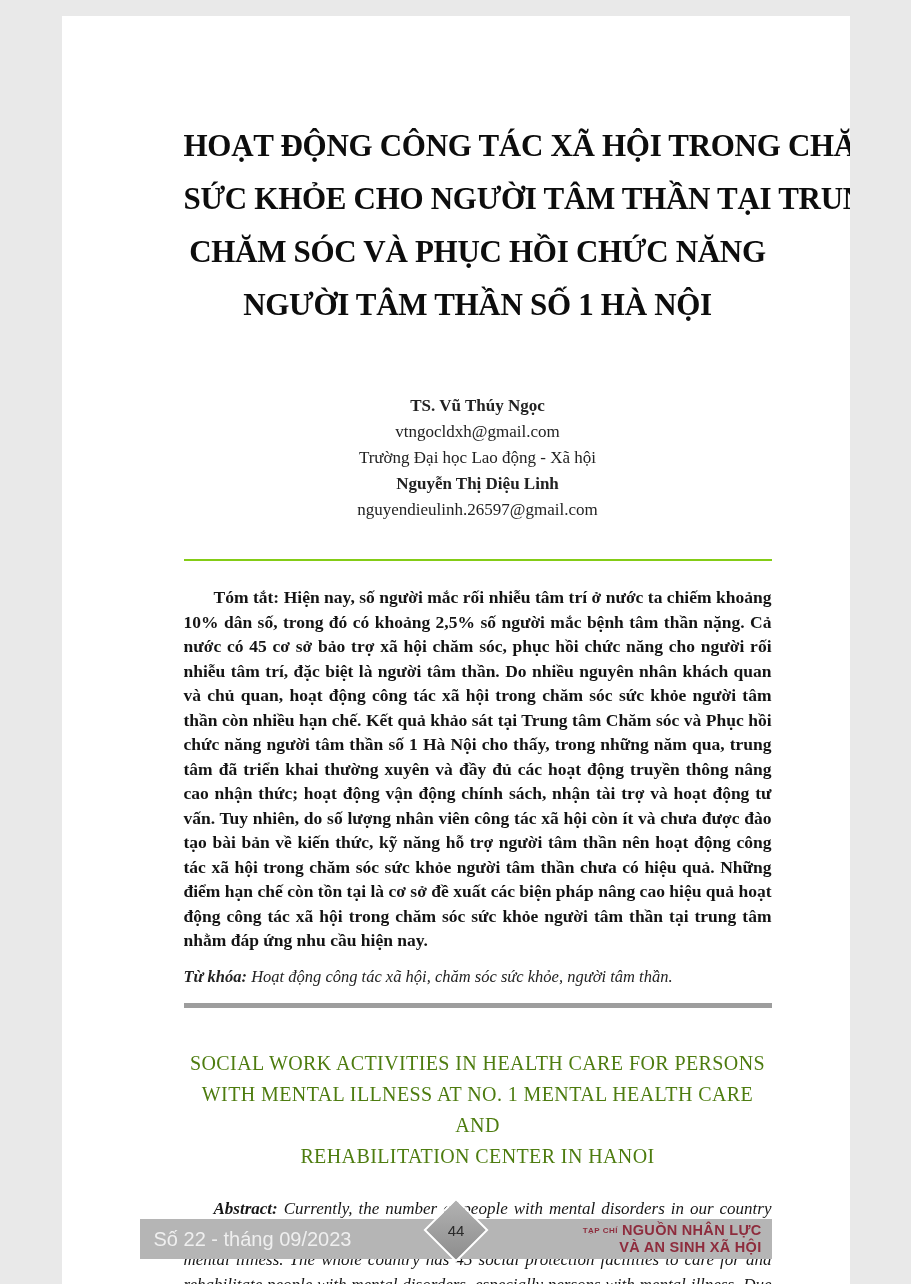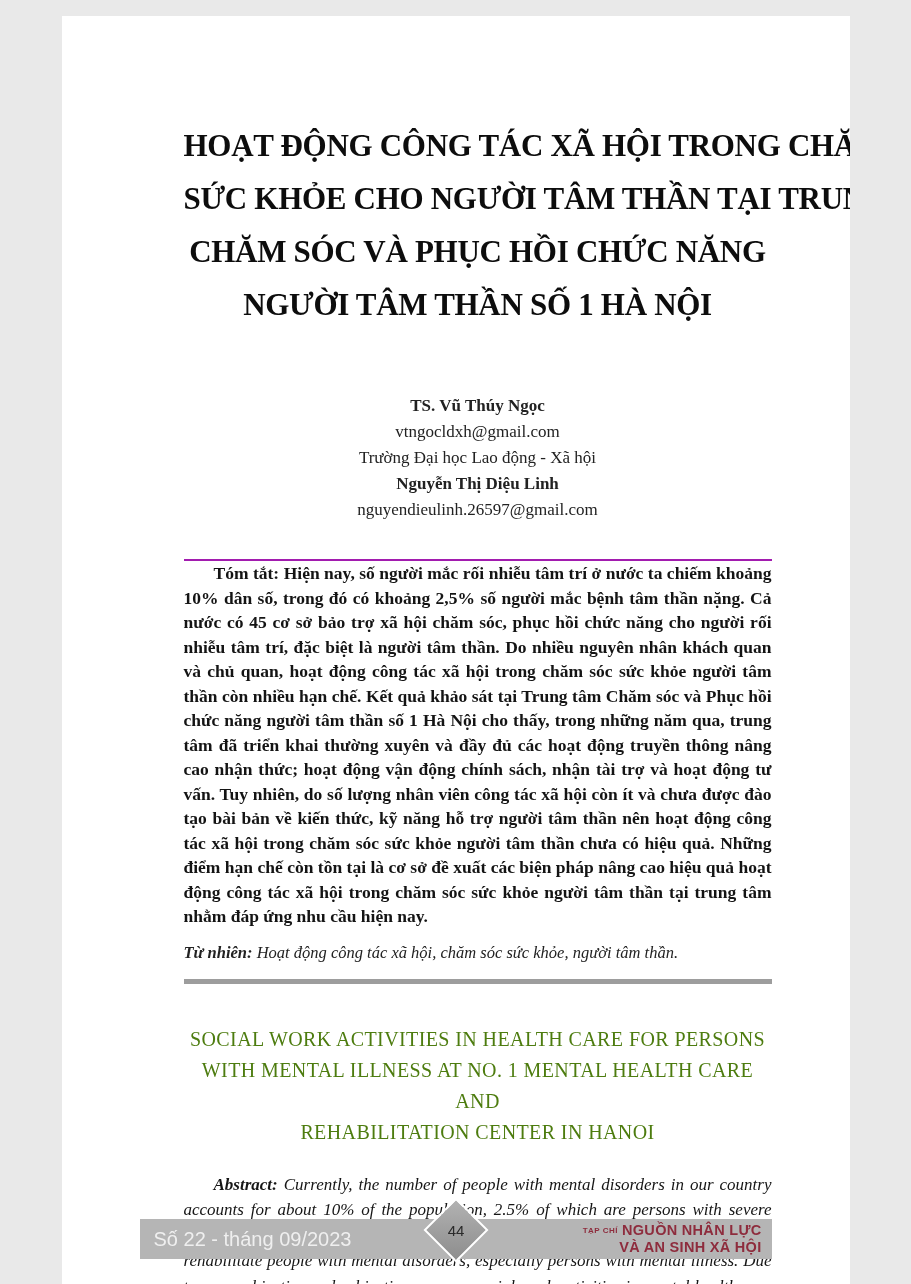--- a/index.html
+++ b/index.html
@@ -39,22 +39,22 @@
     text-align: center;
     font-size: 17px;
     line-height: 26px;
     color: #222;
   }
   .authors .name { font-weight: bold; }
 
   
   .abstract-vi-wrap {
     margin-top: 36px;
-    border-top: 2px solid #a21caf;
-    padding-top: 0;
+    border-top: 2px solid #84cc16;
+    padding-top: 24px;
   }
   .abstract-vi {
     font-weight: bold;
     font-size: 17.5px;
     line-height: 24.5px;
     text-align: justify;
     text-indent: 30px;
     color: #141414;
   }
   .abstract-vi .label { font-weight: bold; }
@@ -176,21 +176,21 @@
     <div class="authors">
       <div class="name">TS. Vũ Thúy Ngọc</div>
       <div>vtngocldxh@gmail.com</div>
       <div>Trường Đại học Lao động - Xã hội</div>
       <div class="name">Nguyễn Thị Diệu Linh</div>
       <div>nguyendieulinh.26597@gmail.com</div>
     </div>
 
     <div class="abstract-vi-wrap">
       <p class="abstract-vi"><span class="label">Tóm tắt:</span><span> Hiện nay, số người mắc rối nhiễu tâm trí ở nước ta chiếm khoảng 10% dân số, trong đó có khoảng 2,5% số người mắc bệnh tâm thần nặng. Cả nước có 45 cơ sở bảo trợ xã hội chăm sóc, phục hồi chức năng cho người rối nhiễu tâm trí, đặc biệt là người tâm thần. Do nhiều nguyên nhân khách quan và chủ quan, hoạt động công tác xã hội trong chăm sóc sức khỏe người tâm thần còn nhiều hạn chế. Kết quả khảo sát tại Trung tâm Chăm sóc và Phục hồi chức năng người tâm thần số 1 Hà Nội cho thấy, trong những năm qua, trung tâm đã triển khai thường xuyên và đầy đủ các hoạt động truyền thông nâng cao nhận thức; hoạt động vận động chính sách, nhận tài trợ và hoạt động tư vấn. Tuy nhiên, do số lượng nhân viên công tác xã hội còn ít và chưa được đào tạo bài bản về kiến thức, kỹ năng hỗ trợ người tâm thần nên hoạt động công tác xã hội trong chăm sóc sức khỏe người tâm thần chưa có hiệu quả. Những điểm hạn chế còn tồn tại là cơ sở đề xuất các biện pháp nâng cao hiệu quả hoạt động công tác xã hội trong chăm sóc sức khỏe người tâm thần tại trung tâm nhằm đáp ứng nhu cầu hiện nay.</span></p>
-      <p class="keywords"><span class="label">Từ nhiên:</span><span> Hoạt động công tác xã hội, chăm sóc sức khỏe, người tâm thần.</span></p>
+      <p class="keywords"><span class="label">Từ khóa:</span><span> Hoạt động công tác xã hội, chăm sóc sức khỏe, người tâm thần.</span></p>
     </div>
 
     <div class="thick-rule"></div>
 
     <div class="en-title">
       <div>SOCIAL WORK ACTIVITIES IN HEALTH CARE FOR PERSONS</div>
       <div>WITH MENTAL ILLNESS AT NO. 1 MENTAL HEALTH CARE AND</div>
       <div>REHABILITATION CENTER IN HANOI</div>
     </div>
 

